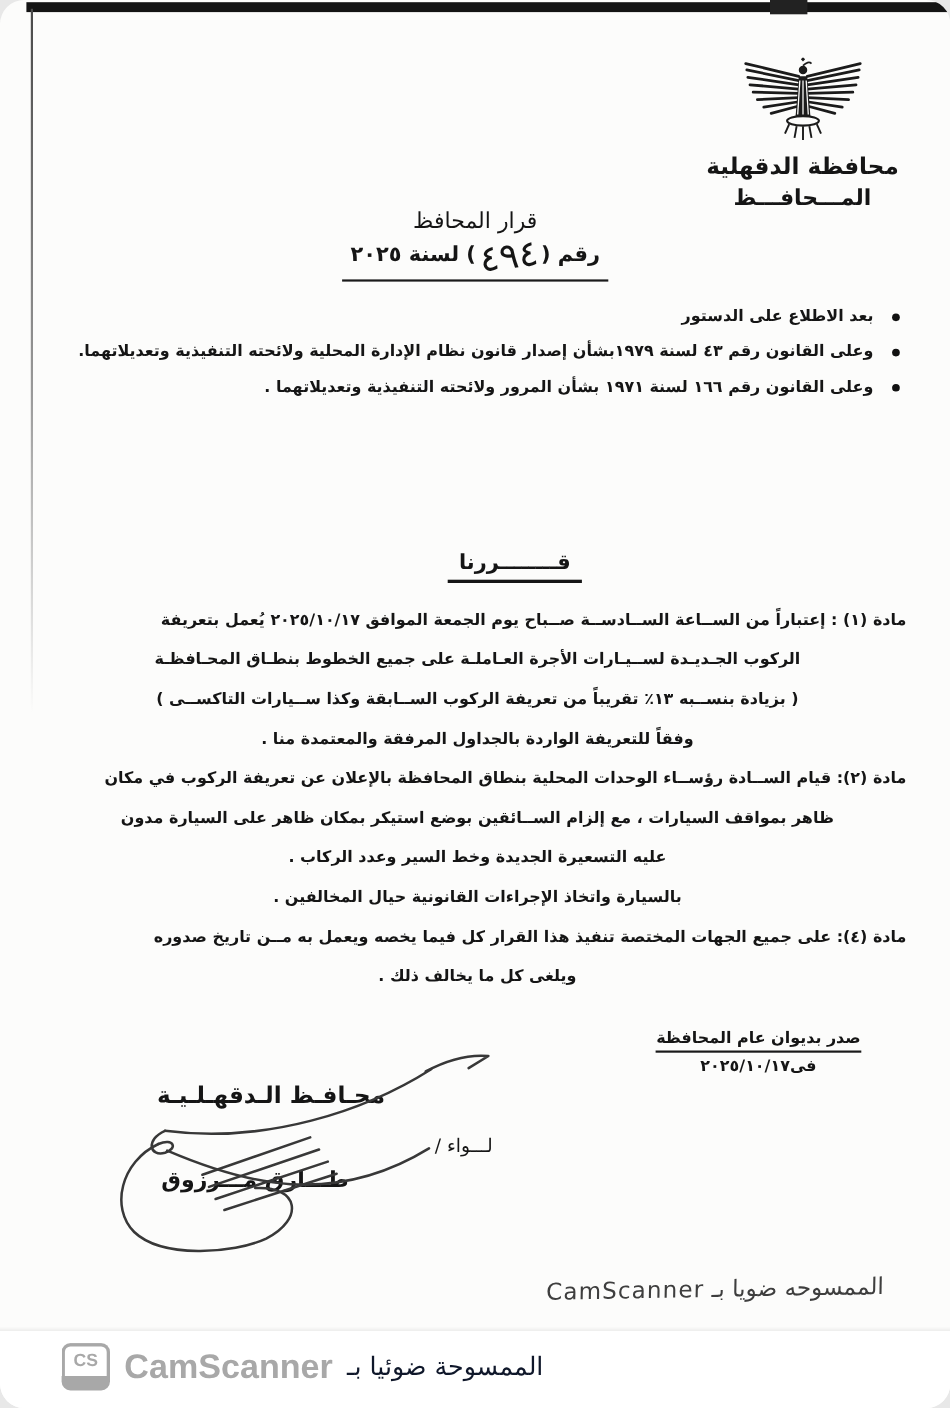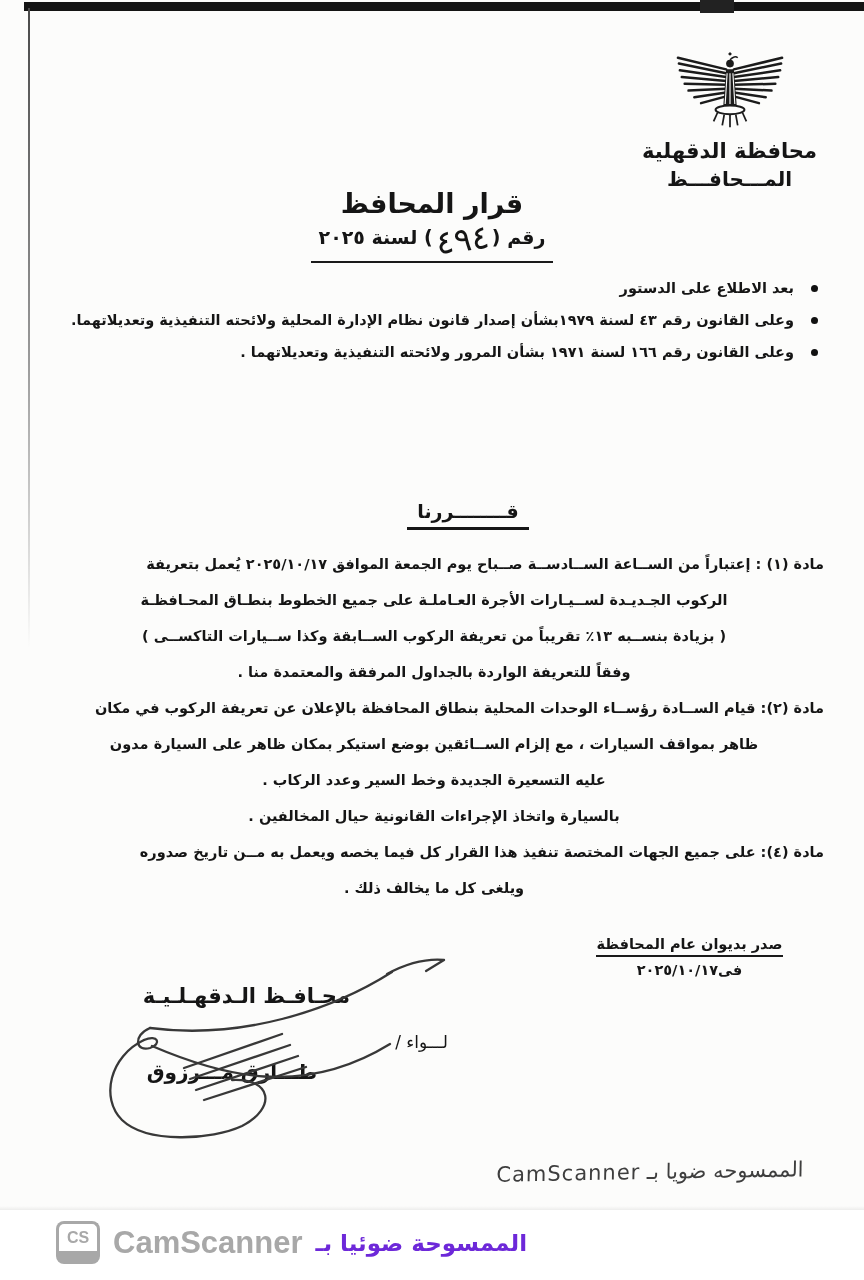--- a/index.html
+++ b/index.html
@@ -1,35 +1,35 @@
 <!DOCTYPE html>
 <html lang="ar"><head>
 <meta charset="utf-8">
 <style>
   html,body { margin:0; padding:0; }
   body { width:864px; height:1280px; background:#e8e8e8; }
   .page {
     position:relative; width:864px; height:1280px; overflow:hidden;
     background:#fcfcfb; direction:rtl;
-    font-family:"DejaVu Sans", sans-serif; color:#151515;
+    font-family:"DejaVu Sans", sans-serif; color:#151515;border-radius:22px;
   }
   
   .scan-top { position:absolute; top:2px; left:24px; right:0; height:9px; background:#141414; }
   .scan-top-notch { position:absolute; top:0; left:700px; width:34px; height:13px; background:#222; }
   .scan-left { position:absolute; top:8px; left:28px; width:2px; height:640px;
     background:linear-gradient(#4a4a4a, #9a9a9a 55%, rgba(170,170,170,0)); }
 
   
   .emblem { position:absolute; top:52px; right:32px; width:205px; text-align:center; }
   .gov-name { font-size:21px; font-weight:bold; margin-top:2px; }
   .gov-office { font-size:20px; font-weight:bold; margin-top:4px; }
 
   
   .title { position:absolute; top:188px; left:0; width:100%; text-align:center; }
-  .title-line1 { font-size:27px; font-weight:bold; }
+  .title-line1 { font-size:20px; font-weight:normal; }
   .title-line2-wrap { margin-top:4px; }
   .title-line2 { display:inline-block; font-size:19px; font-weight:bold;
     border-bottom:2.5px solid #1a1a1a; padding:0 8px 5px; }
   .handnum { display:inline-block; font-size:33px; font-weight:400;
     transform:rotate(-7deg); line-height:1; vertical-align:-7px; margin:0 3px; }
 
   
   .preamble { position:absolute; top:272px; right:38px; width:776px;
     font-size:14.5px; font-weight:bold; }
   .p-item { position:relative; padding-right:32px; }
@@ -68,21 +68,21 @@
   .hand-wm { position:absolute; top:1160px; left:440px; width:420px;
     text-align:center; font-size:21px; color:#3e3e3e; letter-spacing:1px;
     transform:rotate(-1deg) skewX(-2deg); direction:rtl; }
 
   
   .footer { position:absolute; left:0; right:0; bottom:0; height:70px; background:#ffffff; direction:ltr; }
   .footer-edge { position:absolute; left:0; right:0; top:-4px; height:4px;
     background:linear-gradient(rgba(0,0,0,0), rgba(0,0,0,0.06)); }
   .footer-group { position:absolute; left:12px; top:11px; display:flex;
     direction:rtl; align-items:center; gap:13px; }
-  .f-arabic { font-size:23px; font-weight:bold; color:#6d28d9; }
+  .f-arabic { font-size:23px; font-weight:normal; color:#0f172a; }
   .f-brand { font-size:31px; font-weight:bold; color:#a8a8a8;
     font-family:"Liberation Sans", sans-serif; direction:ltr; }
   .f-logo { width:44px;padding-left:44px; }
   .f-logo-top { box-sizing:border-box; height:30px; border:3px solid #a8a8a8; border-bottom:none;
     border-radius:8px 8px 0 0; display:flex; align-items:center; justify-content:center;
     font-size:16px; font-weight:bold; color:#a8a8a8; font-family:"Liberation Sans", sans-serif; }
   .f-logo-bottom { height:13px; background:#a8a8a8; border-radius:0 0 8px 8px; }
 </style>
 </head>
 <body>

